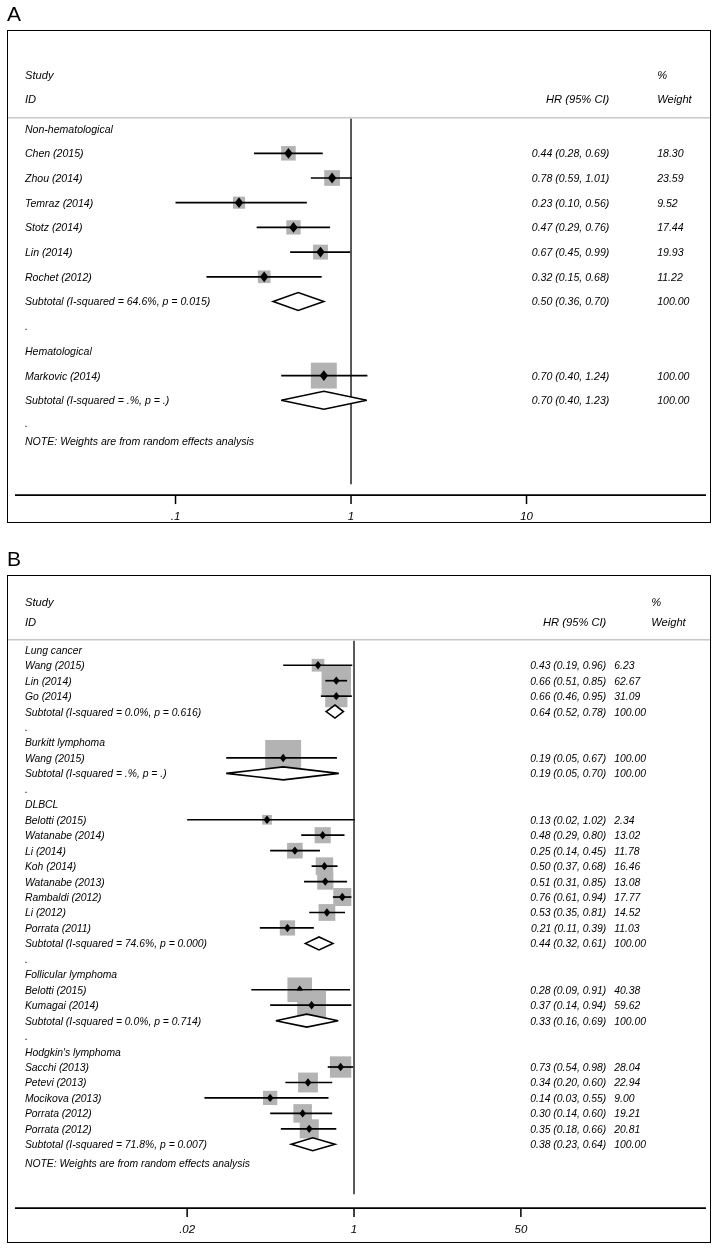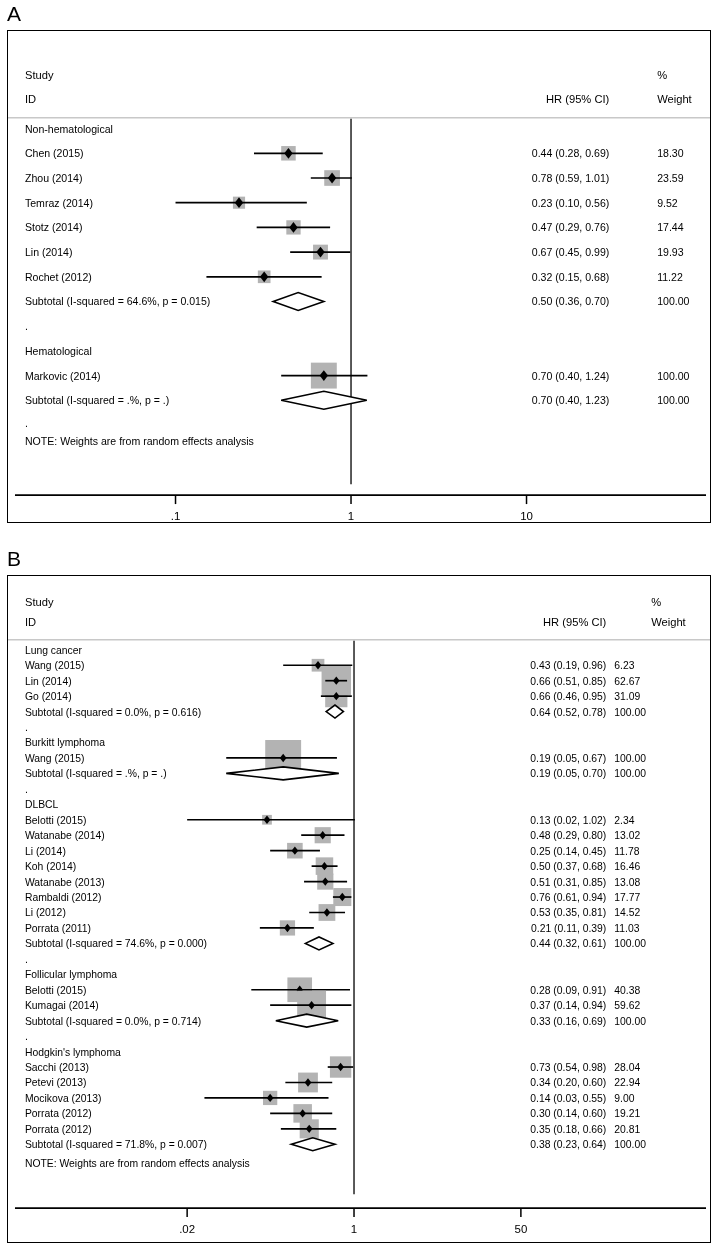--- a/index.html
+++ b/index.html
@@ -20,20 +20,21 @@
     color: #000;
     line-height: 1;
   }
   #panel-a-label { left: 7px; top: 3px; }
   #panel-b-label { left: 7px; top: 548px; }
 
   .forest-frame {
     position: absolute;
     border: 1.6px solid #000;
     background: #fff;
+    font-style: italic;
   }
   #panel-a-frame { left: 7px; top: 30px; width: 704px; height: 493px; }
   #panel-b-frame { left: 7px; top: 575px; width: 704px; height: 668px; }
 
   .forest-svg { display: block; width: 100%; height: 100%; }
 
   .hdr-text { font-size: 11.2px; fill: #000; font-family: "Liberation Sans", sans-serif; }
   .row-text { font-size: 10.6px; fill: #000; font-family: "Liberation Sans", sans-serif; }
   .row-text-b { font-size: 10.4px; fill: #000; font-family: "Liberation Sans", sans-serif; }
   .axis-text { font-size: 11.5px; fill: #000; font-family: "Liberation Sans", sans-serif; }

